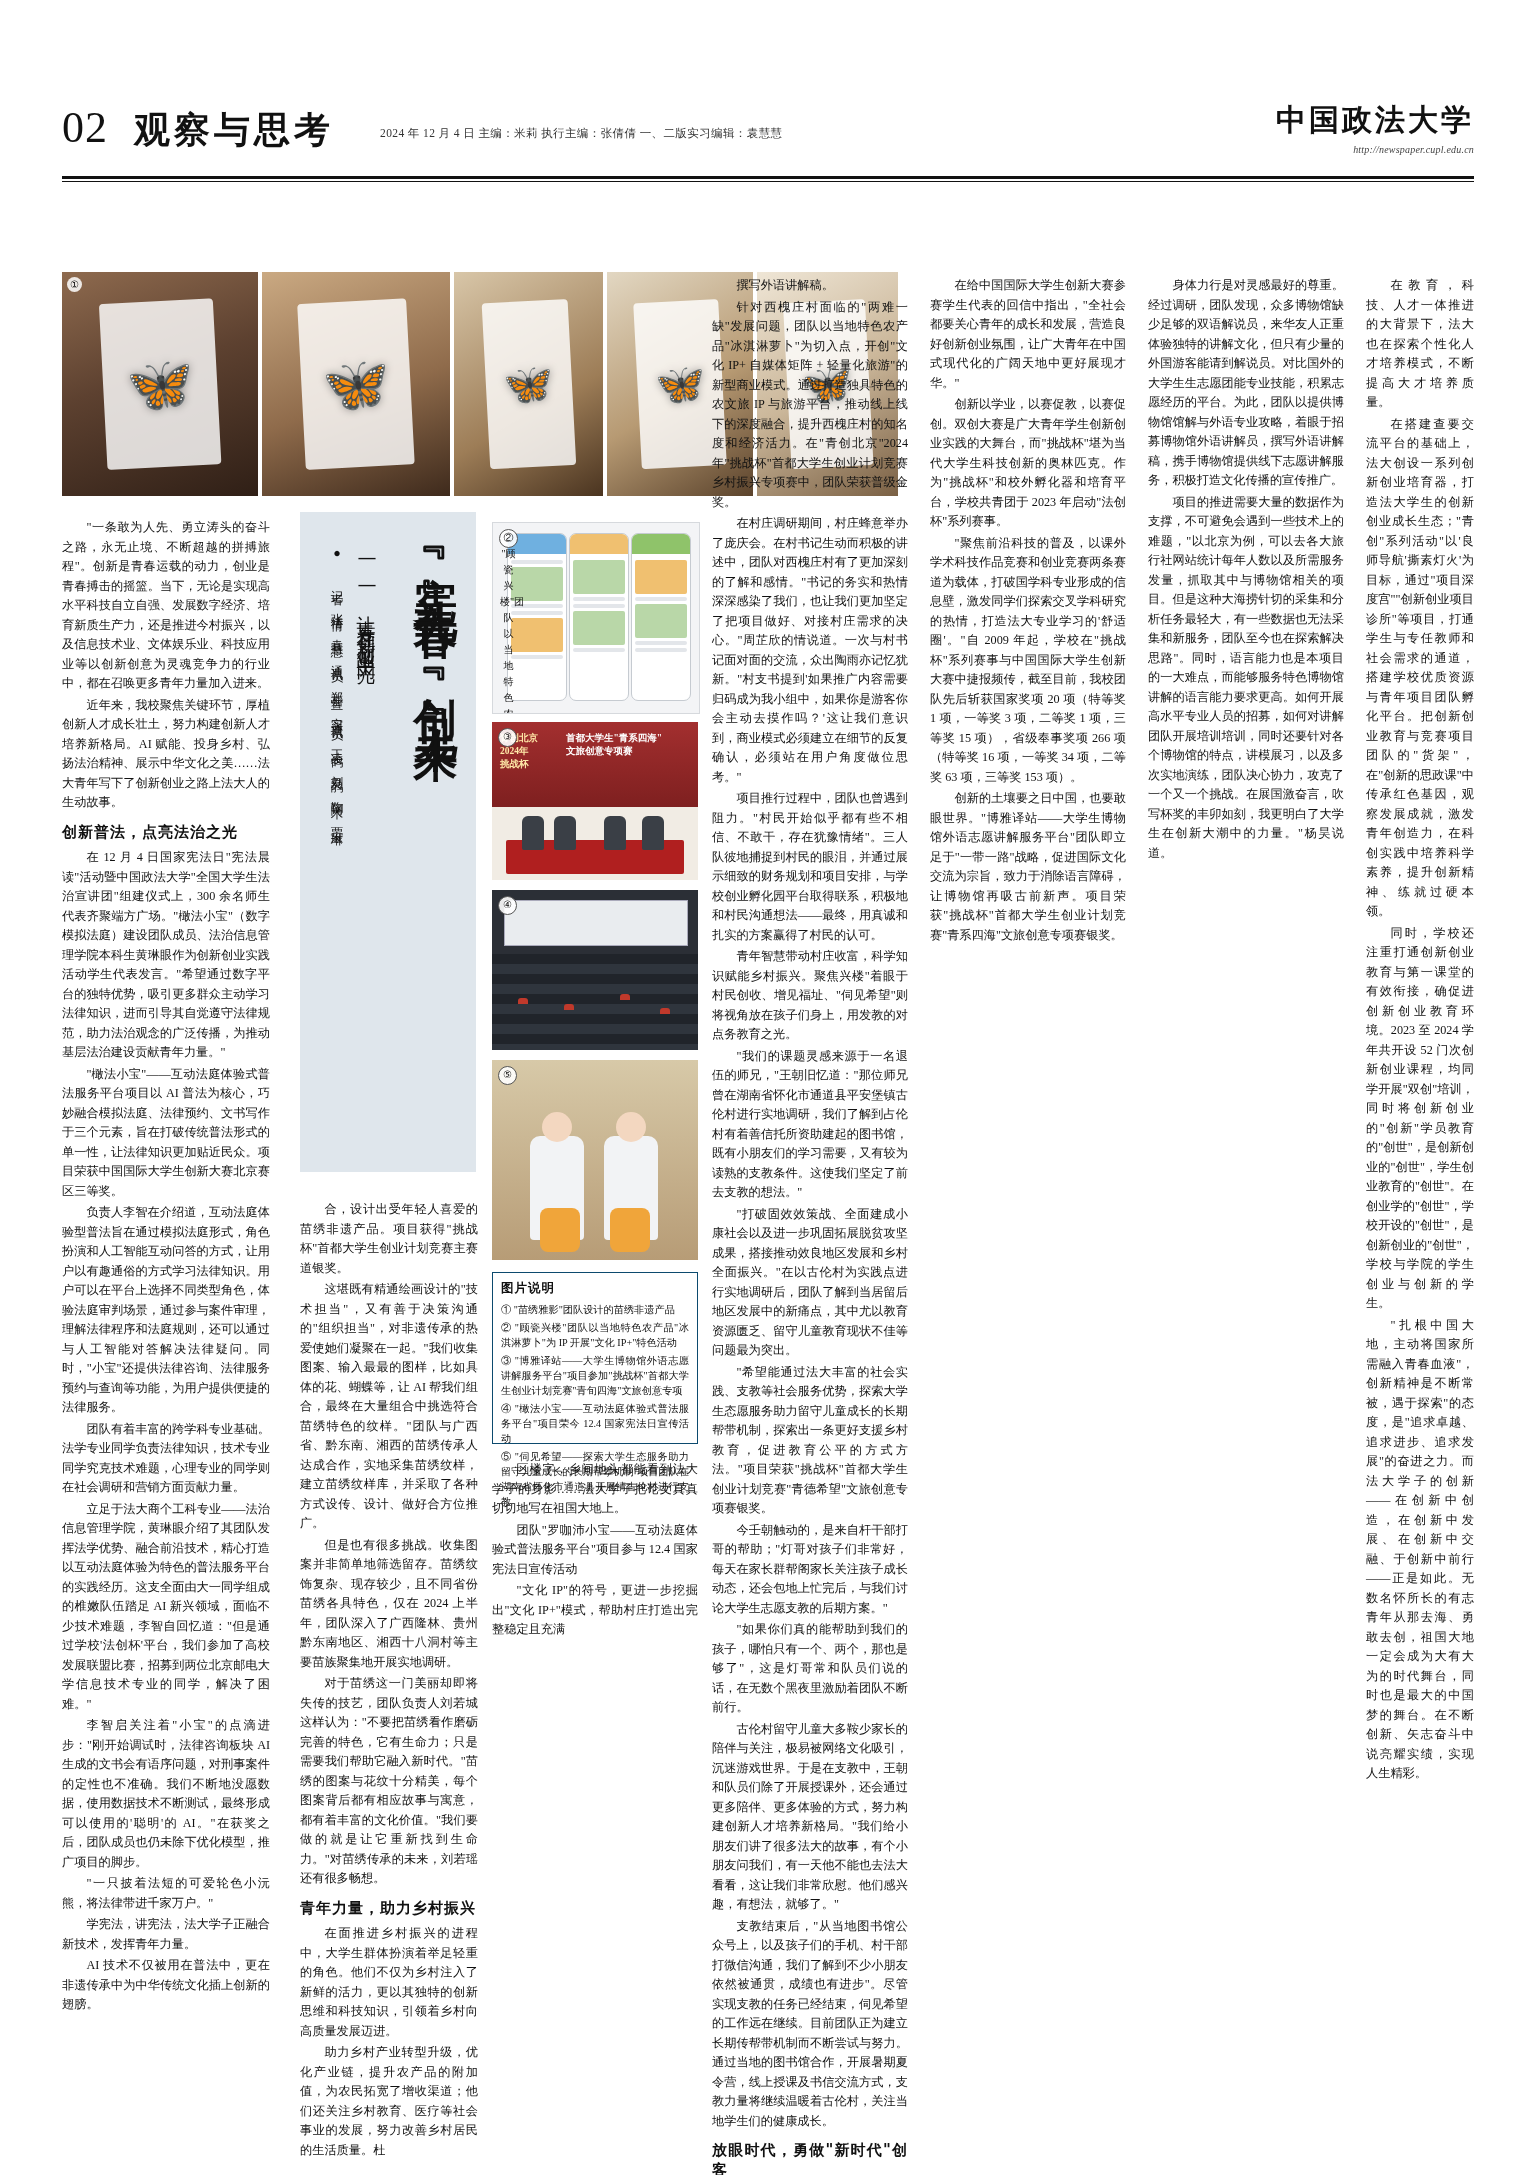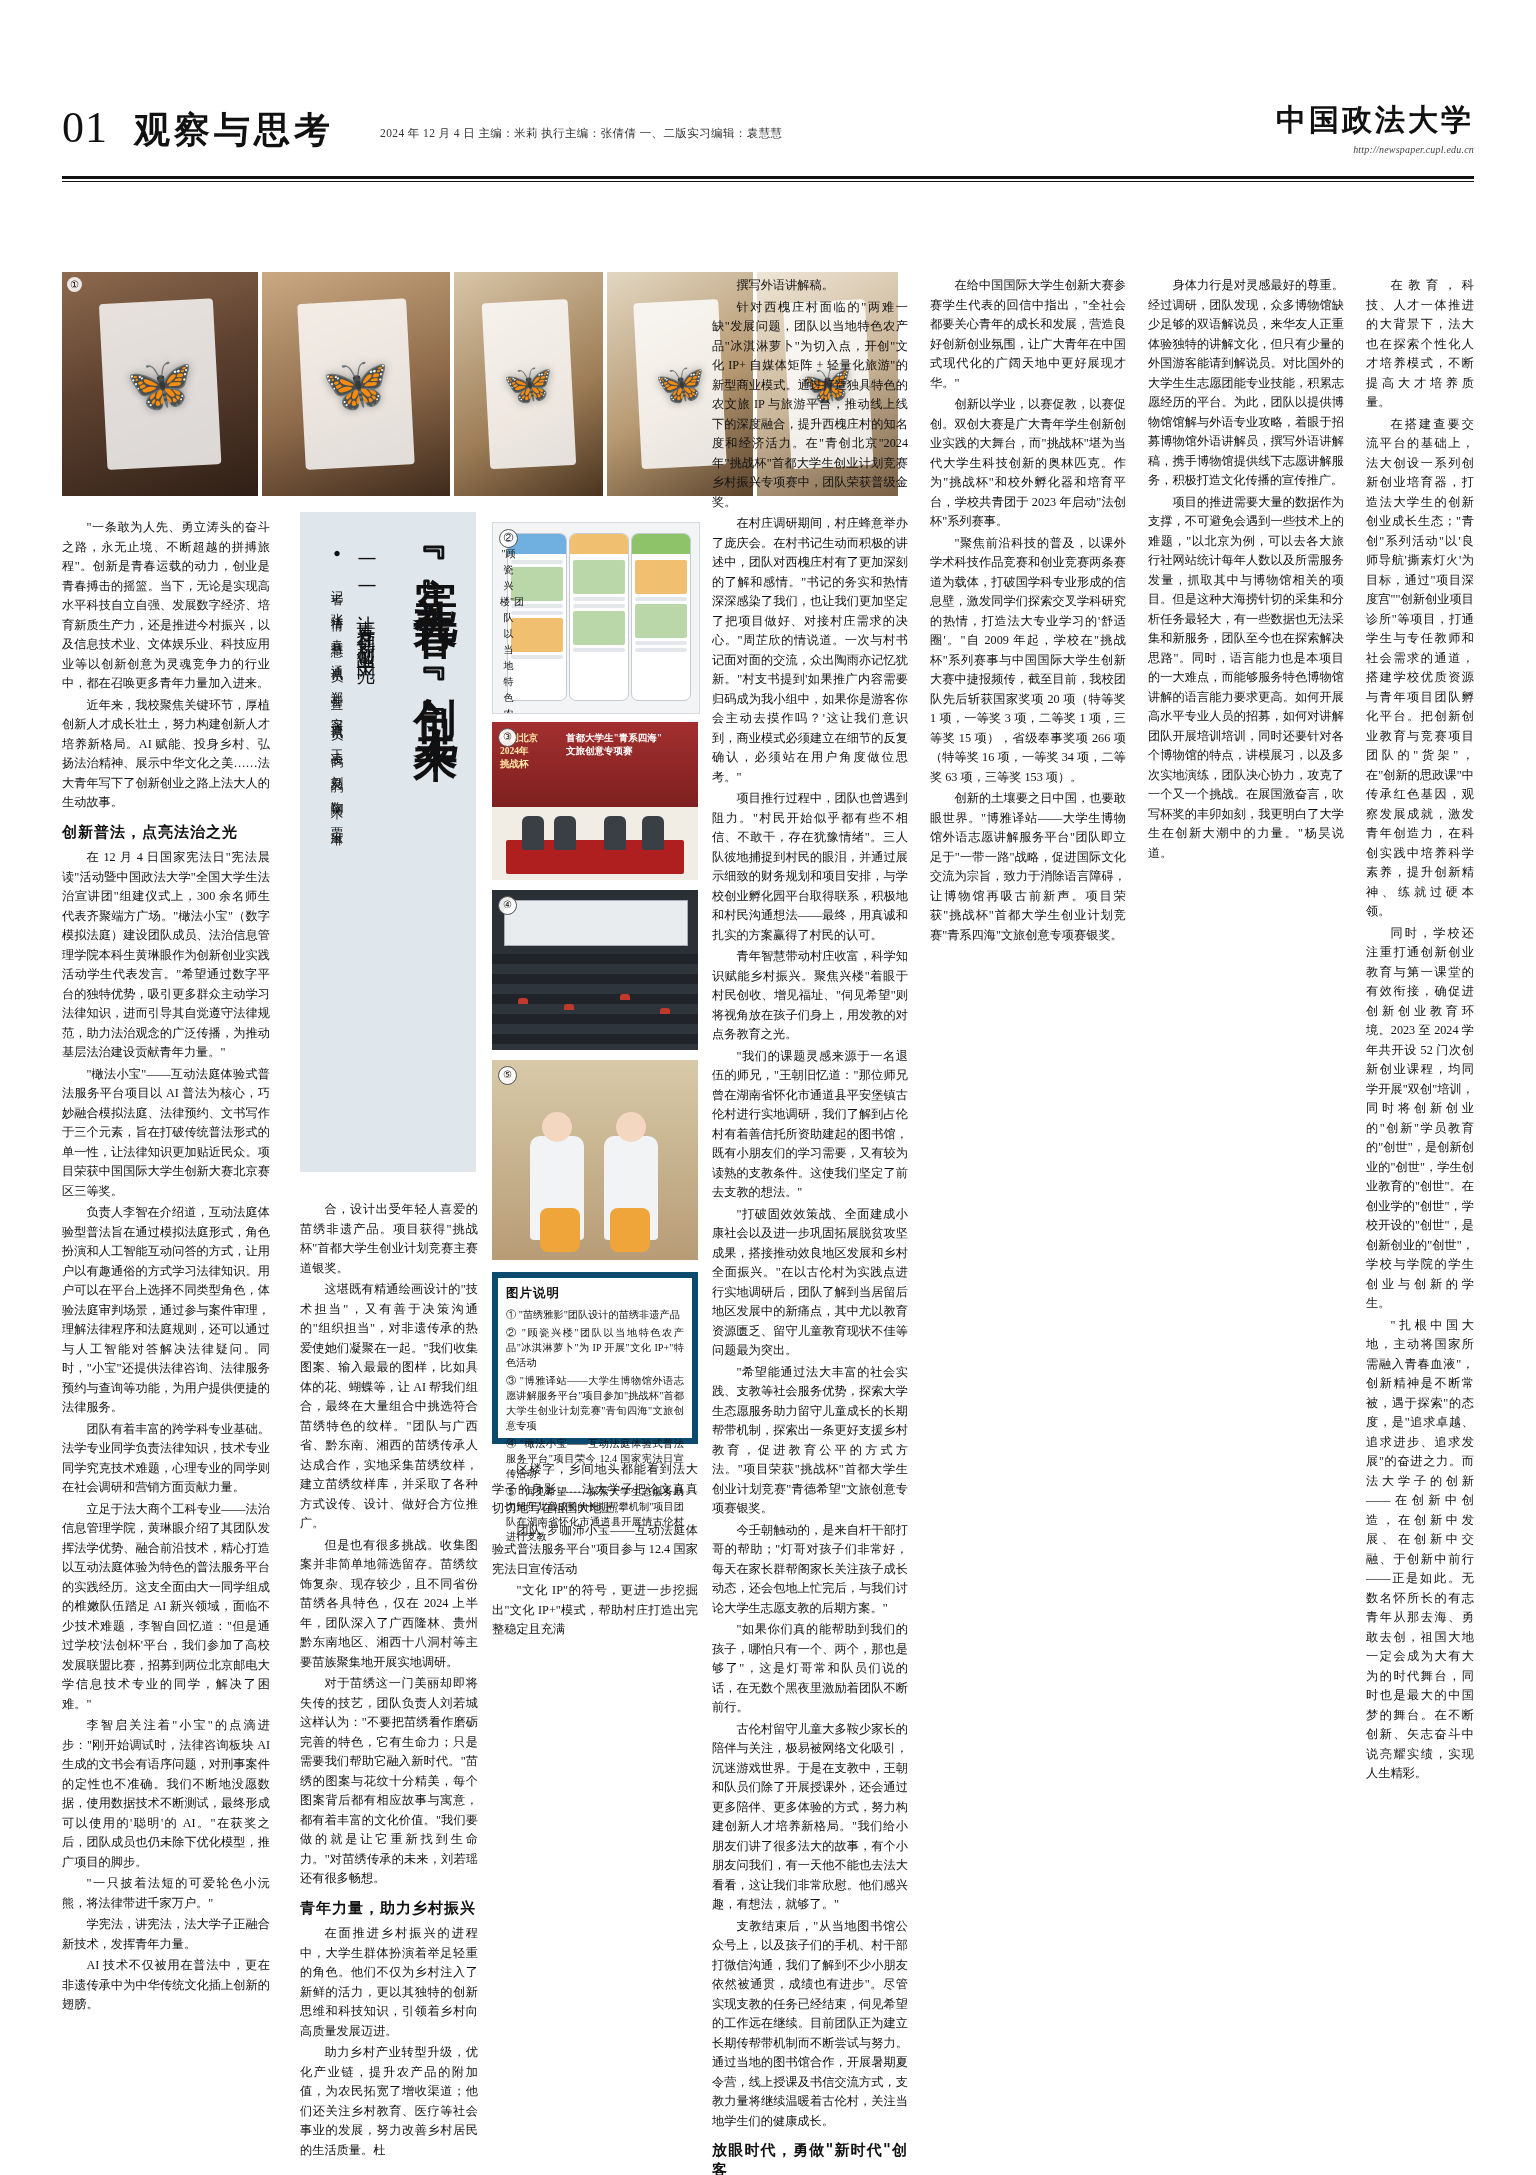--- a/index.html
+++ b/index.html
@@ -73,31 +73,31 @@
   .p4 .screen{position:absolute;left:12px;top:10px;width:182px;height:44px;background:#e9ecef;border:1px solid #aab;}
   .p4 .seats{position:absolute;left:0;bottom:0;width:100%;height:96px;background:repeating-linear-gradient(180deg,#20242a 0 10px,#2f353d 10px 20px);}
   .p4 .cap{position:absolute;width:10px;height:6px;background:#c0392b;border-radius:3px 3px 0 0;}
 
   .p5{left:492px;top:1060px;width:206px;height:200px;background:linear-gradient(180deg,#d7c9a8 0%,#b79c76 100%);}
   .p5 .kid{position:absolute;bottom:20px;width:54px;height:104px;background:#f2f3f5;border-radius:10px 10px 4px 4px;}
   .p5 .head{position:absolute;width:30px;height:30px;border-radius:50%;background:#f3d7c0;}
   .p5 .toy{position:absolute;bottom:8px;width:40px;height:44px;background:#f0a53a;border-radius:8px;}
 
   
-  .capbox{position:absolute;left:492px;top:1272px;width:206px;height:172px;border:6px solid #0c4a6e;padding:7px 8px;box-sizing:border-box;background:#fff;}
+  .capbox{position:absolute;left:492px;top:1272px;width:206px;height:172px;border:1px solid #0c4a6e;padding:7px 8px;box-sizing:border-box;background:#fff;}
   .capbox h4{margin:0 0 5px 0;font-size:12.5px;font-weight:bold;letter-spacing:1px;font-family:"DejaVu Sans","Liberation Sans",sans-serif;}
   .capbox p{margin:0 0 3px 0;font-size:10.2px;line-height:15px;text-align:justify;}
 </style>
 </head>
 <body>
 
 <div class="page">
 
   <div class="masthead">
-    <div class="page-num">01</div>
+    <div class="page-num">02</div>
     <div class="section-title">观察与思考</div>
     <div class="masthead-meta">2024 年 12 月 4 日  主编：米莉  执行主编：张倩倩  一、二版实习编辑：袁慧慧</div>
     <div class="brand">
       <div class="brand-name">中国政法大学</div>
       <div class="brand-url">http://newspaper.cupl.edu.cn</div>
     </div>
   </div>
   <div class="rule"></div>
   <div class="rule2"></div>
 

